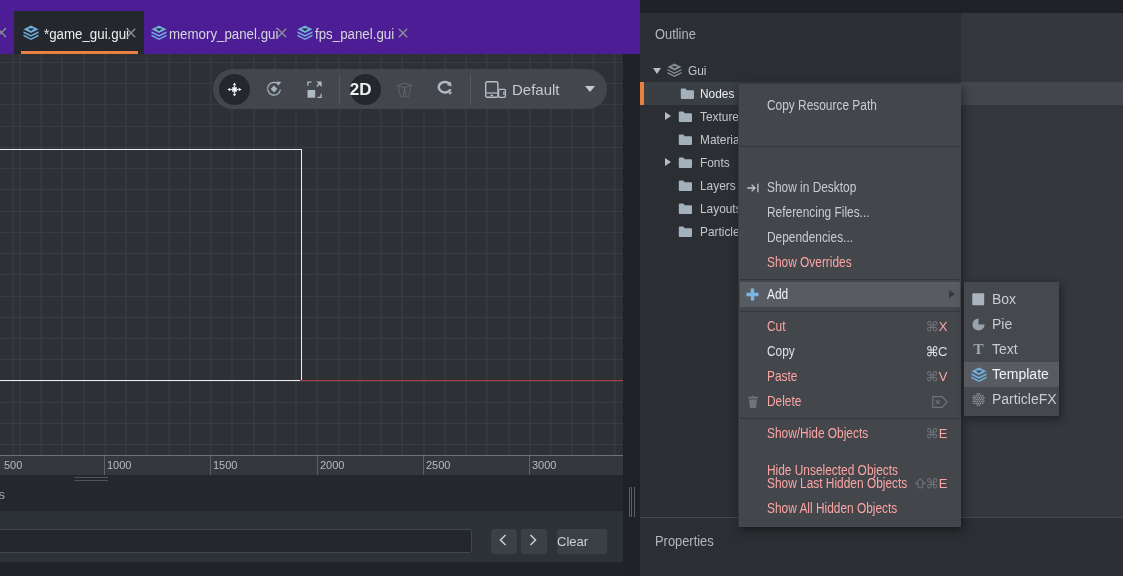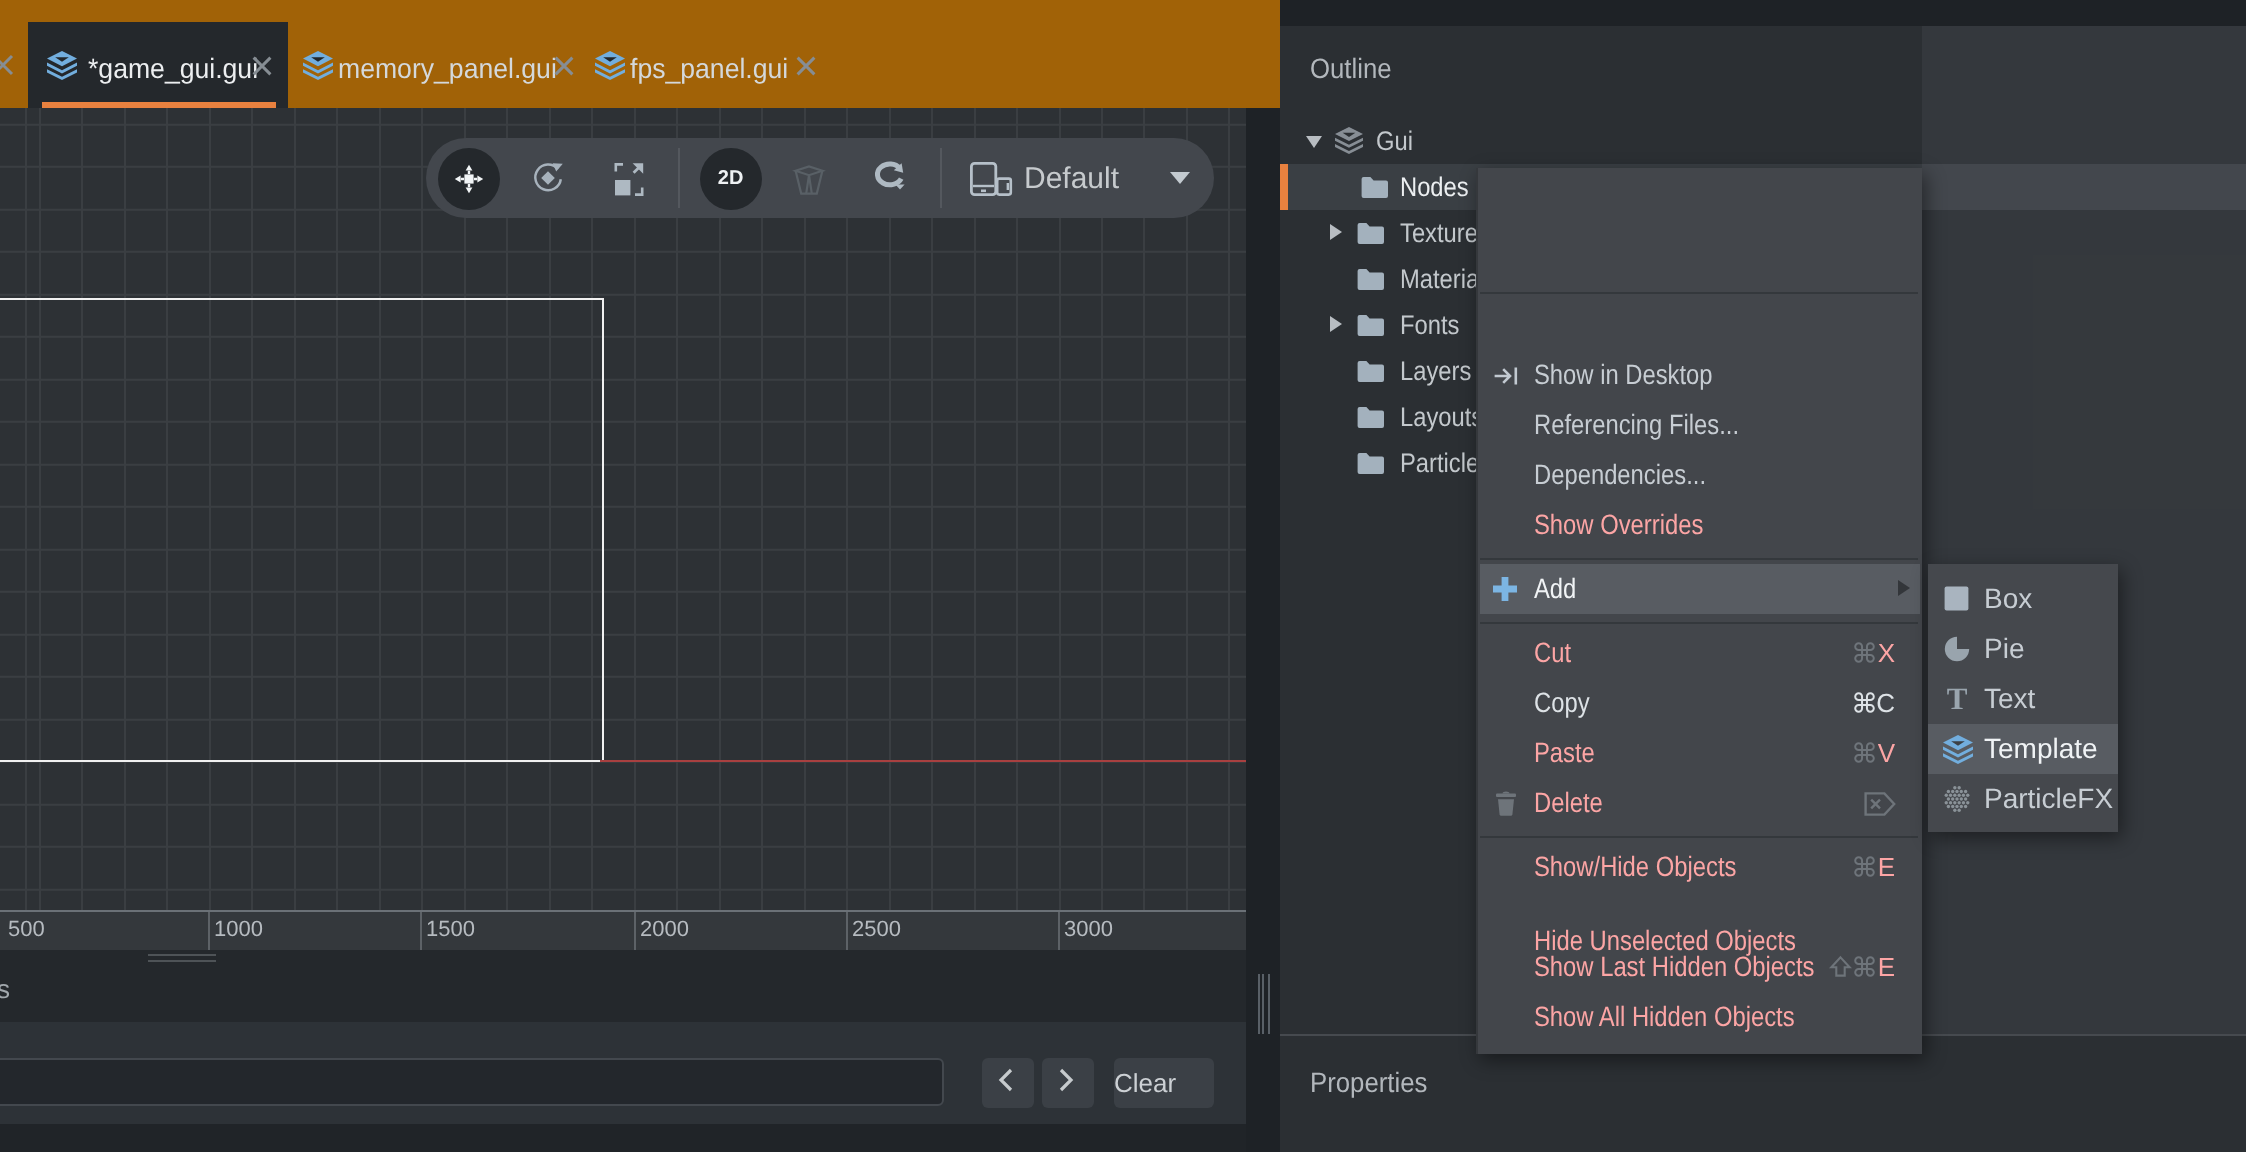--- a/index.html
+++ b/index.html
@@ -32,29 +32,29 @@
 #outlineHdr{left:15px;top:13px;font-size:14px;color:#b2b7bc;transform:scaleX(0.92);transform-origin:0 50%}
 .trow{position:absolute;left:0;width:483px;height:23px;font-size:14px;color:#c3c8cc}
 .trow .lbl{position:absolute;top:4px;font-size:13.5px;transform:scaleX(0.88);transform-origin:0 50%}
 #selrow{background:#3a3f44}
 #selbar{position:absolute;left:0;top:0;width:4px;height:23px;background:#e8813f}
 .arrow-d{position:absolute;width:0;height:0;border-left:4.5px solid transparent;border-right:4.5px solid transparent;border-top:6px solid #b8bdc2;top:9px}
 .arrow-r{position:absolute;width:0;height:0;border-top:4.5px solid transparent;border-bottom:4.5px solid transparent;border-left:6px solid #b8bdc2;top:7px}
 #propdiv{left:0;top:503.5px;width:483px;height:1px;background:#464a4f}
 #propHdr{left:15px;top:520px;font-size:14px;color:#b2b7bc;transform:scaleX(0.92);transform-origin:0 50%}
 
-#tabbar{left:0;top:0;width:640px;height:54px;background:#a16207}
+#tabbar{left:0;top:0;width:640px;height:54px;background:#4c1d95}
 #activetabbg{left:14px;top:11px;width:130px;height:43px;background:#24282c}
 #tabunderline{left:21px;top:51px;width:117px;height:3px;background:#e8813f}
 .tabtext{position:absolute;top:25.5px;font-size:14px;color:#d4d8db;transform:scaleX(0.95);transform-origin:0 50%}
 
 #pill{left:213px;top:69px;width:394px;height:40px;border-radius:20px;background:#43474d}
 .pcircle{position:absolute;top:4.5px;width:31px;height:31px;border-radius:50%;background:#24282c}
 .psep{position:absolute;top:5px;width:1px;height:30px;background:#54585e}
-#lbl2d{font-weight:bold;font-size:10px;color:#eef1f3;width:31px;text-align:center;line-height:31px}
+#lbl2d{font-weight:bold;font-size:17px;color:#eef1f3;width:31px;line-height:31px}
 #defaultlbl{position:absolute;left:299px;top:12px;font-size:15px;color:#c6cacd}
 #ddtri{position:absolute;left:372px;top:17px;width:0;height:0;border-left:5.5px solid transparent;border-right:5.5px solid transparent;border-top:6.5px solid #c3cad0}
 
 #menu{left:737.5px;top:84px;width:223px;height:442.5px;background:#43464b;box-shadow:2px 3px 9px rgba(0,0,0,.45),inset 1px 0 0 #35383c}
 .mi{position:absolute;left:0;width:223px;height:25px;font-size:14px;color:#c7cdd3;line-height:25px}
 .mi .t{position:absolute;left:29.5px;top:0;transform:scaleX(0.85);transform-origin:0 50%}
 .mi .sc{position:absolute;right:13px;top:0;height:25px;display:flex;align-items:center;font-size:13px}
 .sc span{margin-left:1px}
 .mi.dis{color:#fca5a5}
 .msep{position:absolute;left:2px;width:219px;height:1px;background:#34383c}
@@ -252,20 +252,23 @@
     <path d="M5.5 14.4 H8" stroke="#b6c0c9" stroke-width="1.3"></path>
     <rect x="13.6" y="8.3" width="6.8" height="8" rx="1" fill="#43474d" stroke="#b6c0c9" stroke-width="1.3"></rect>
     <path d="M18.9 10.5 V14" stroke="#b6c0c9" stroke-width="1.2"></path>
   </svg>
   <div class="psep" style="left:257px"></div>
   <div class="abs" id="defaultlbl">Default</div>
   <div class="abs" id="ddtri"></div>
 </div>
 
 <div class="abs" id="menu">
+  <div class="mi" style="top:9px">
+      <span class="t">Copy Resource Path</span>
+    </div>
   <div class="msep" style="top:62px"></div>
   <div class="mi" style="top:91px">
     <svg width="12" height="10" viewBox="0 0 12 10" style="left:9px;top:7.5px">
         <path d="M0.3 5 H7.6 M4.6 1.6 L8 5 L4.6 8.4 M10.9 0.8 V9.2" fill="none" stroke="#c2c9d1" stroke-width="1.3"></path>
       </svg>
     <span class="t">Show in Desktop</span>
     </div>
   <div class="mi" style="top:116px">
       <span class="t">Referencing Files...</span>
     </div>

